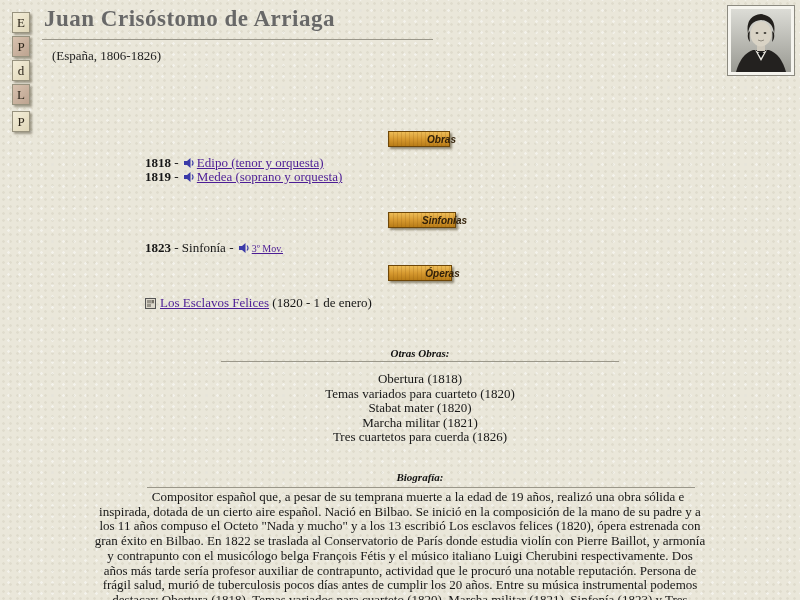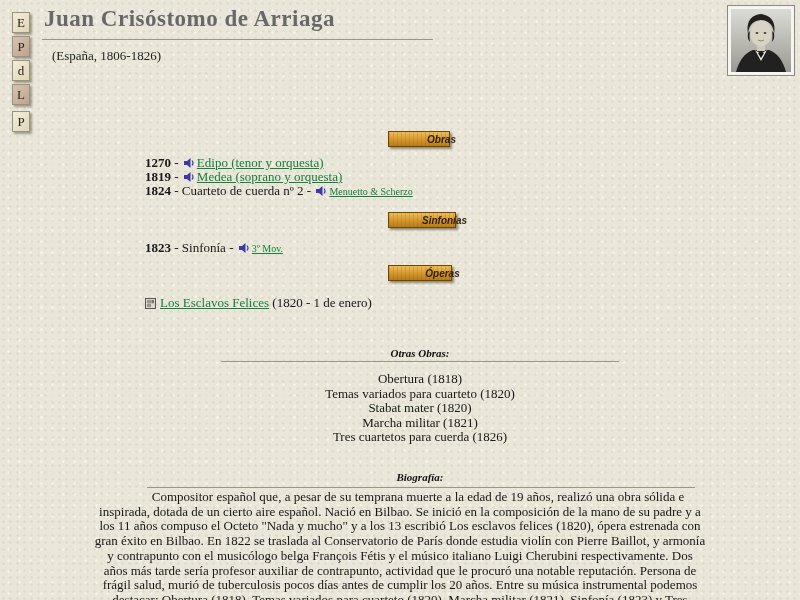--- a/index.html
+++ b/index.html
@@ -55,21 +55,21 @@
       repeating-linear-gradient(90deg, rgba(125,75,12,.18) 0 1px, rgba(0,0,0,0) 1px 4px),
       linear-gradient(180deg,#eebd57 0%,#d79a30 50%,#b87c17 100%);
     border:1px solid #6e4708;
     box-shadow:2px 2px 2px rgba(55,44,16,.5);
     padding-left:45px;
   }
 
   
   .work-row{ position:absolute; left:145px; font-size:13px; white-space:nowrap; }
   .work-year{ font-weight:bold; }
-  .work-link{ color:#15803d; text-decoration:underline; cursor:pointer; }
+  .work-link{ color:#4c1d95; text-decoration:underline; cursor:pointer; }
   .work-link.small{ font-size:10px; }
   .spk{ display:inline-block; vertical-align:-1px; margin:0 3px 0 2px; line-height:0; }
   .media{ display:inline-block; vertical-align:-2px; margin-right:4px; line-height:0; cursor:pointer; }
 
   
   .center-band{ position:absolute; left:40px; width:760px; text-align:center; }
   .band-heading{ font-size:11px; font-weight:bold; font-style:italic; color:#111; }
   .mid-rule{ position:absolute; height:0; border-top:1px solid #9a978a; }
   .other-works{ line-height:14.5px; font-size:13px; }
   .bio-text{
@@ -125,36 +125,30 @@
       <ellipse cx="34" cy="24" rx="1.4" ry="1" fill="#43403a"></ellipse>
       <path d="M27 31 Q30 33 33 31" stroke="#8d887c" stroke-width="1" fill="none"></path>
     </svg>
   </div>
 
   <a class="gold-btn" style="left:388px; top:131px; width:62px">
     <span>Obras</span>
   </a>
 
   <div class="work-row" style="top:155px">
-    <span class="work-year">1270</span><span> - </span><span class="spk"><svg width="10" height="10" viewBox="0 0 10 10">
+    <span class="work-year">1818</span><span> - </span><span class="spk"><svg width="10" height="10" viewBox="0 0 10 10">
           <path d="M0 3h3l3.5-3v10L3 7H0z" fill="#3a3aa8"></path>
           <path d="M8 2.5q2 2.5 0 5" stroke="#3a3aa8" stroke-width="1.2" fill="none"></path>
         </svg></span><a class="work-link">Edipo (tenor y orquesta)</a>
   </div>
   <div class="work-row" style="top:169px">
     <span class="work-year">1819</span><span> - </span><span class="spk"><svg width="10" height="10" viewBox="0 0 10 10">
           <path d="M0 3h3l3.5-3v10L3 7H0z" fill="#3a3aa8"></path>
           <path d="M8 2.5q2 2.5 0 5" stroke="#3a3aa8" stroke-width="1.2" fill="none"></path>
         </svg></span><a class="work-link">Medea (soprano y orquesta)</a>
-  </div>
-  <div class="work-row" style="top:183px">
-    <span class="work-year">1824</span><span> - Cuarteto de cuerda nº 2 - </span><span class="spk"><svg width="10" height="10" viewBox="0 0 10 10">
-          <path d="M0 3h3l3.5-3v10L3 7H0z" fill="#3a3aa8"></path>
-          <path d="M8 2.5q2 2.5 0 5" stroke="#3a3aa8" stroke-width="1.2" fill="none"></path>
-        </svg></span><a class="work-link small">Menuetto &amp; Scherzo</a>
   </div>
 
   <a class="gold-btn" style="left:388px; top:212px; width:68px">
     <span>Sinfonías</span>
   </a>
   <div class="work-row" style="top:240px">
     <span class="work-year">1823</span><span> - Sinfonía - </span><span class="spk"><svg width="10" height="10" viewBox="0 0 10 10">
           <path d="M0 3h3l3.5-3v10L3 7H0z" fill="#3a3aa8"></path>
           <path d="M8 2.5q2 2.5 0 5" stroke="#3a3aa8" stroke-width="1.2" fill="none"></path>
         </svg></span><a class="work-link small">3º Mov.</a>

